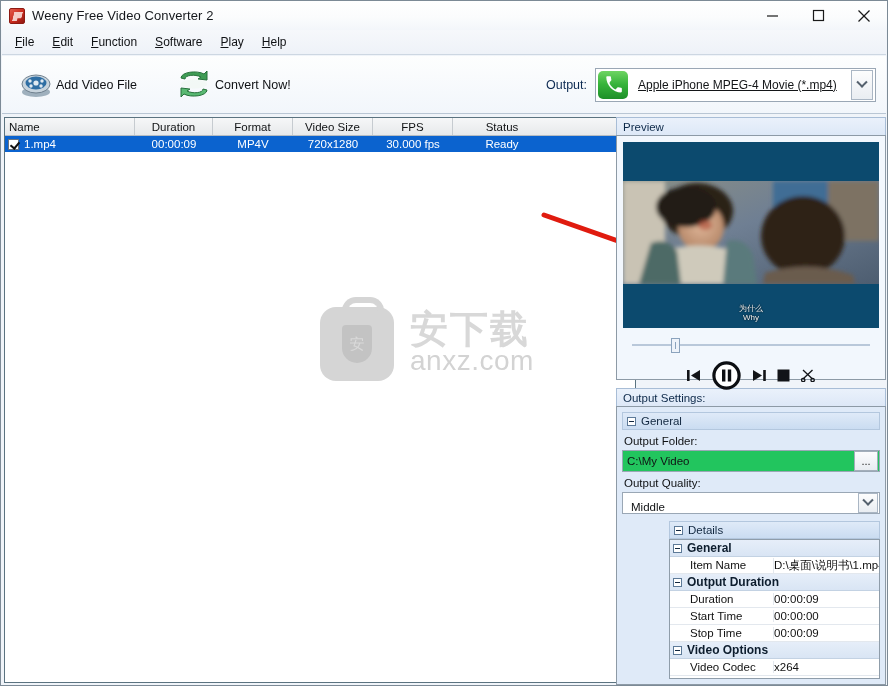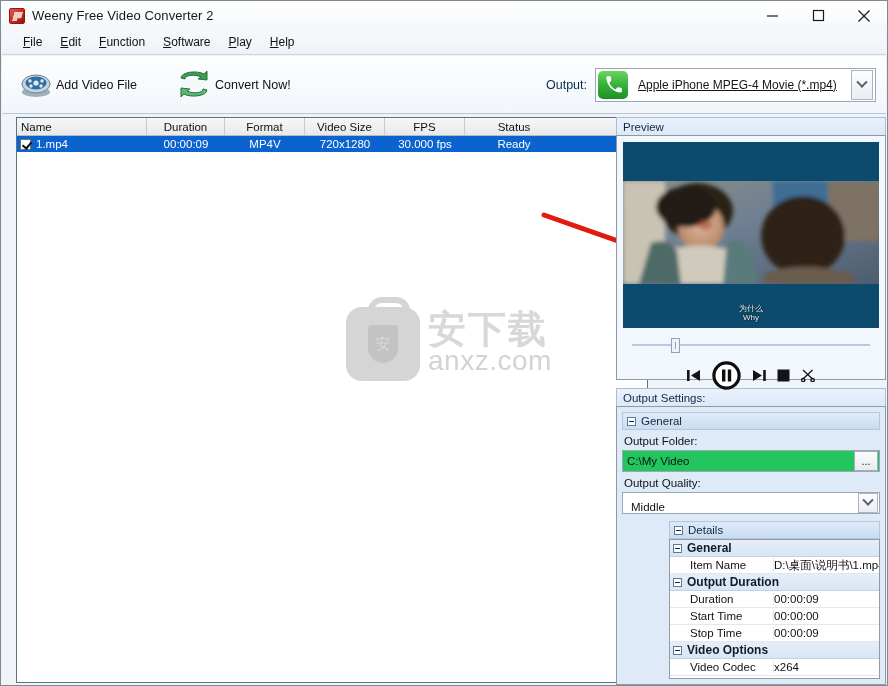--- a/index.html
+++ b/index.html
@@ -46,21 +46,21 @@
   .win-btn {
     width: 46px; height: 29px; display: flex; align-items: center; justify-content: center;
     color: #1a1a1a; font-size: 13px; line-height: 1;
   }
   .win-btn svg { display:block; }
 
   
   .menubar {
     position: absolute; left: 1px; top: 29px; width: 884px; height: 25px;
     background: linear-gradient(to bottom, #f6f8fb 0%, #eef2f8 100%);
-    display: flex; align-items: center; padding-left: 12px;
+    display: flex; align-items: center; padding-left: 4px;
     border-bottom: 1px solid #cdd7e2;
   }
   .menu-item {
     padding: 3px 9px; font-size: 12px; color: #101215;
   }
   .menu-item u { text-decoration: underline; }
 
   
   .toolbar {
     position: absolute; left: 1px; top: 55px; width: 884px; height: 58px;
@@ -99,21 +99,21 @@
     display: flex; align-items: center; justify-content: center;
   }
   .chev {
     width: 8px; height: 8px; border-right: 2px solid #55616e; border-bottom: 2px solid #55616e;
     transform: rotate(45deg) translate(-2px,-2px);
   }
 
   
   .filelist {
     position: absolute; left: 3px; top: 116px; width: 632px; height: 566px;
-    background: #ffffff; border: 1px solid #5b7380; margin-left: 12px;
+    background: #ffffff; border: 1px solid #5b7380;
   }
   .lv-header {
     display: flex; height: 18px;
     background: linear-gradient(to bottom, #f6f7f8 0%, #e7e9eb 100%);
     border-bottom: 1px solid #b5bcc2;
   }
   .lv-col {
     font-size: 11.5px; color: #101214; display: flex; align-items: center;
     border-right: 1px solid #c6cbd0; padding-left: 4px;
   }
@@ -128,22 +128,22 @@
     width: 11px; height: 11px; background: #ffffff; border: 1px solid #6a7480;
     margin-left: 3px; margin-right: 5px; flex: none; position: relative;
   }
   .chk:after {
     content: ""; position: absolute; left: 3px; top: 0px; width: 4px; height: 7px;
     border-right: 2px solid #111; border-bottom: 2px solid #111; transform: rotate(40deg);
   }
 
   
   .watermark {
-    position: absolute; left: 345px; top: 297px; width: 214px; height: 92px;
-    display: flex; align-items: center; pointer-events: none;
+    position: absolute; left: 319px; top: 297px; width: 214px; height: 92px;
+    display: flex; align-items: center; pointer-events: none; gap: 8px;
   }
   .wm-badge {
     width: 74px; height: 74px; border-radius: 16px; background: #d5d5d5;
     position: relative; flex: none;
   }
   .wm-badge:before {
     content: ""; position: absolute; left: 22px; top: -10px; width: 30px; height: 20px;
     border: 6px solid #d5d5d5; border-bottom: none; border-radius: 14px 14px 0 0;
   }
   .wm-shield {

